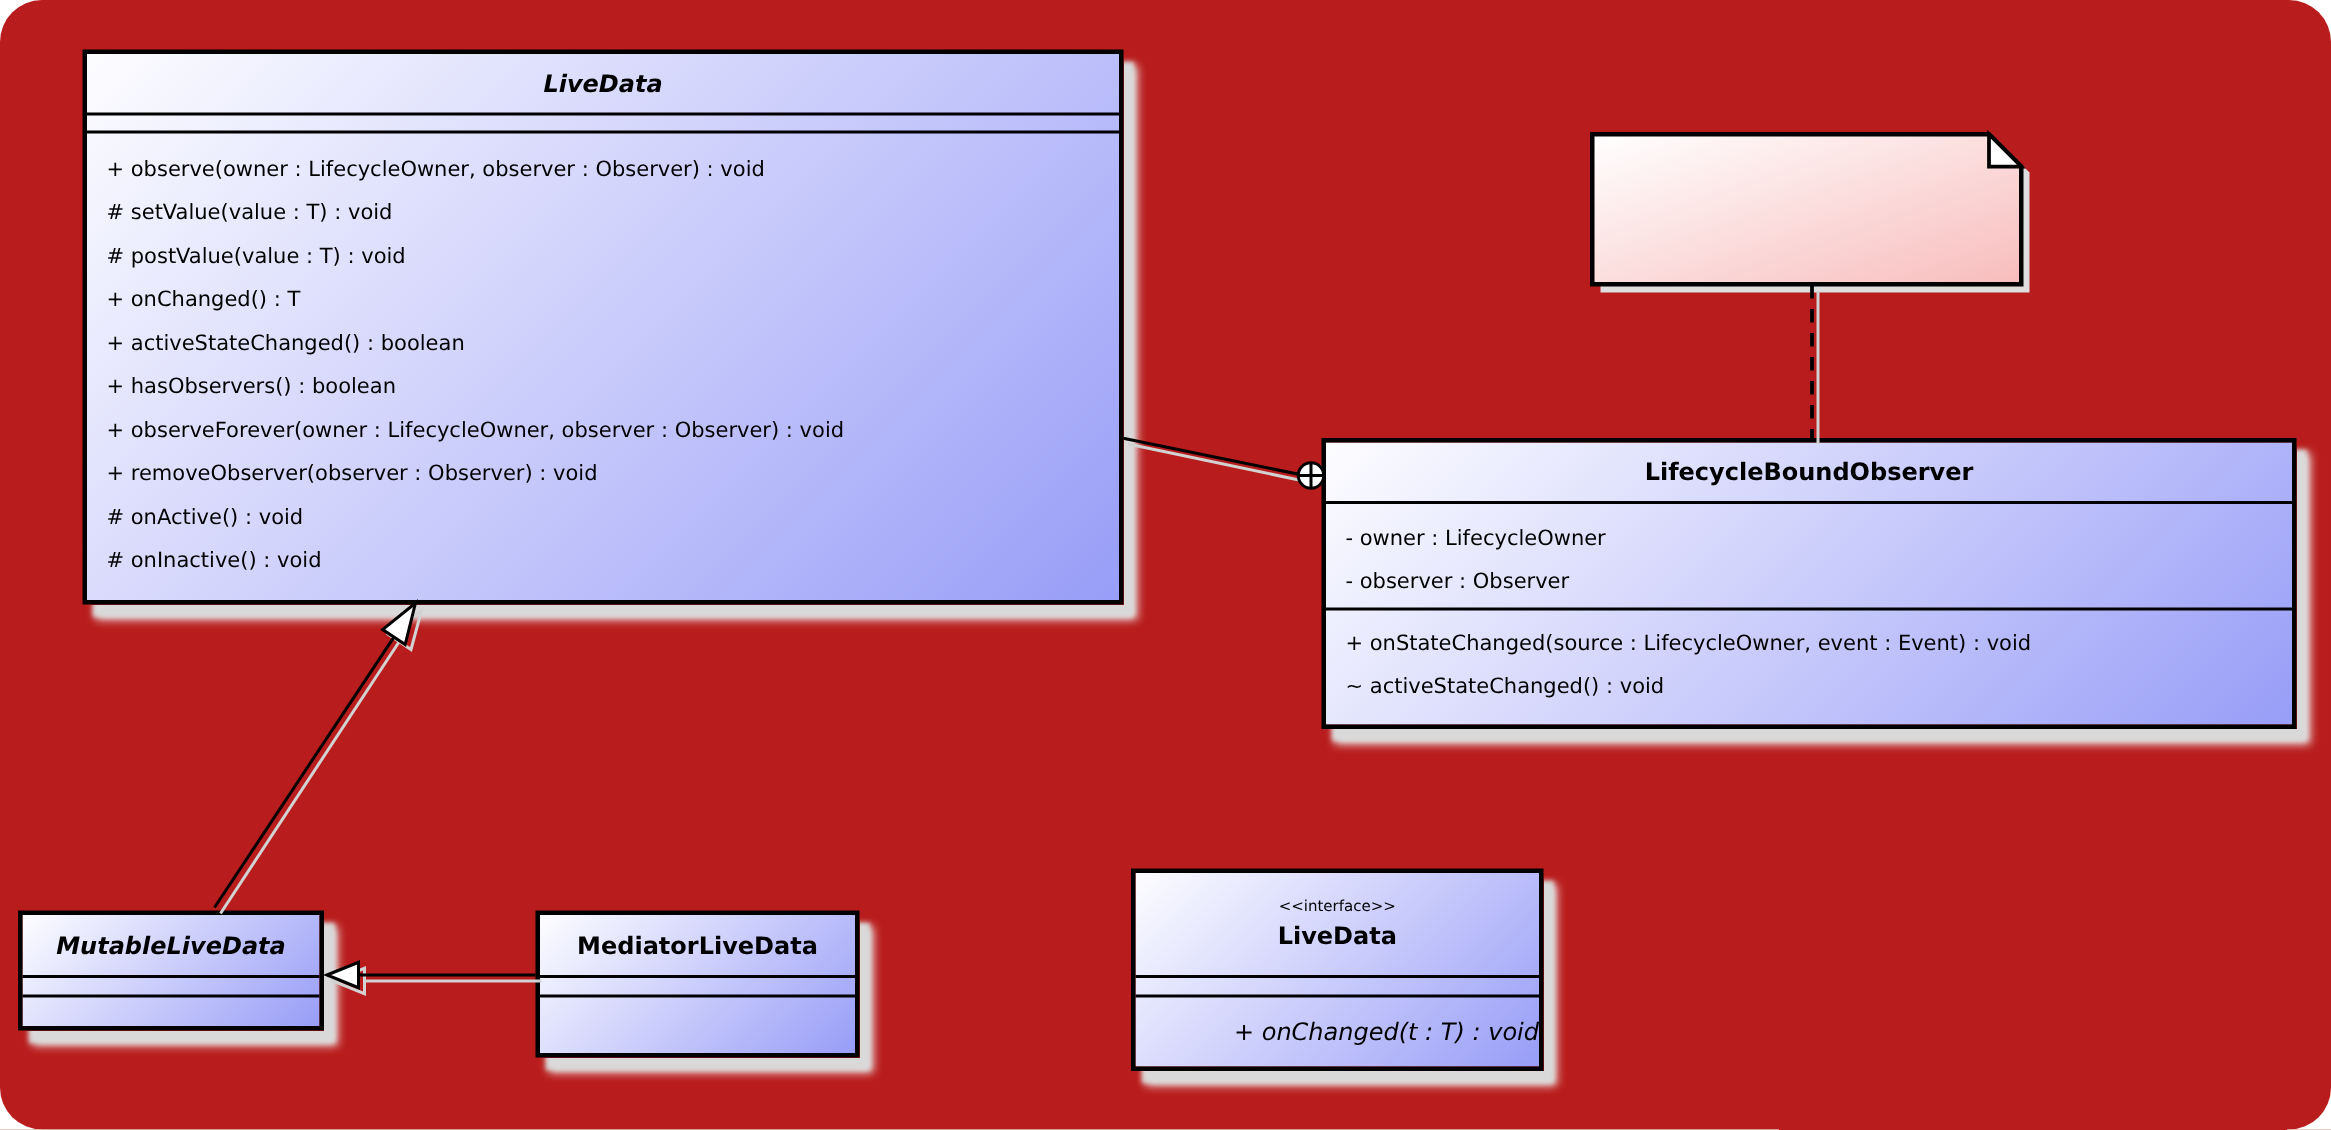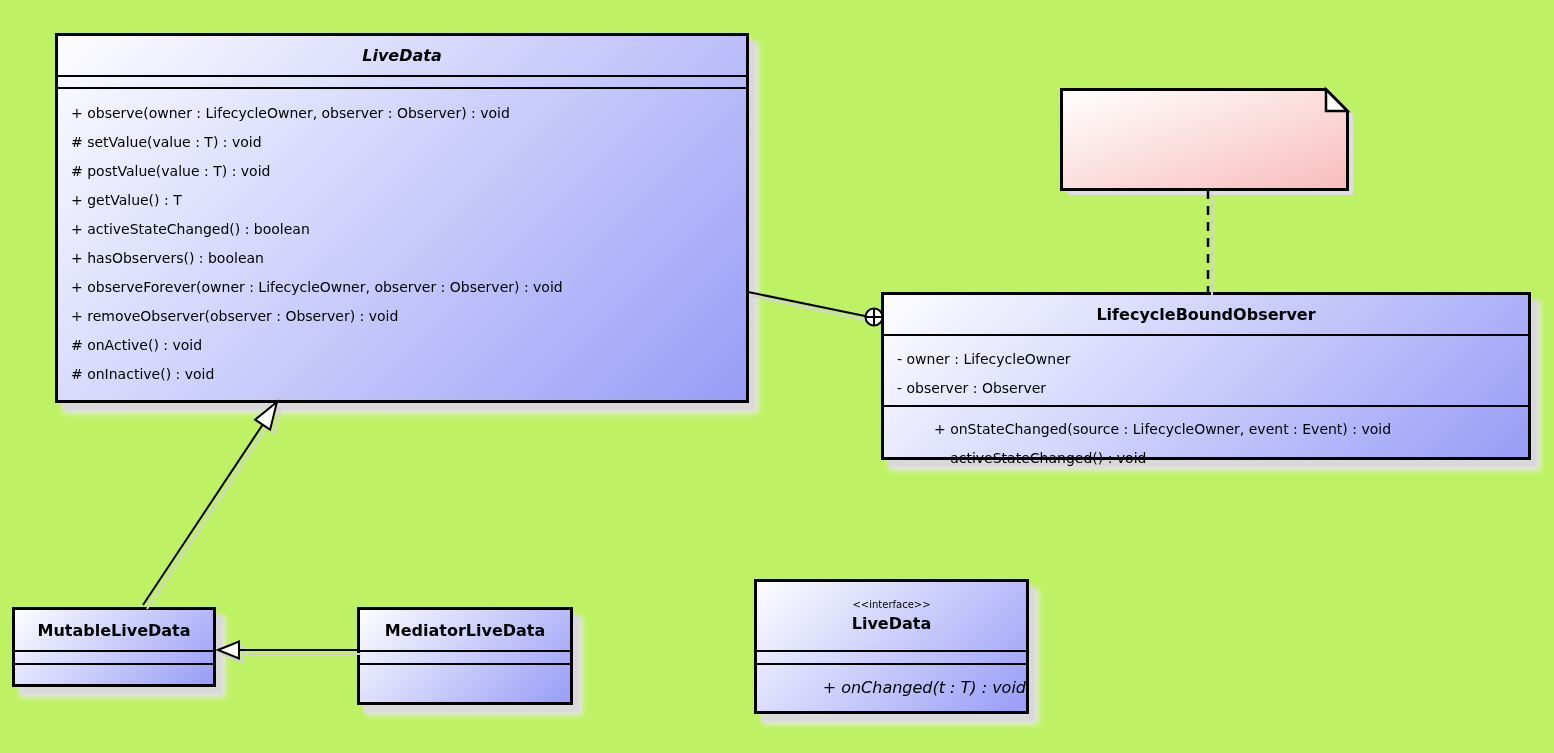--- a/index.html
+++ b/index.html
@@ -5,21 +5,21 @@
   :root{
     --class-grad-start:#fdfdff;
     --class-grad-end:#989df7;
     --note-grad-start:#ffffff;
     --note-grad-end:#f8bcbc;
     --border:#000000;
     --shadow:#d9d9d9;
   }
   html,body{margin:0;padding:0;background:#ffffff;}
   body{font-family:"DejaVu Sans","Liberation Sans",sans-serif;color:#000;}
-  .canvas{position:relative;width:1554px;height:753px;overflow:hidden;background:#bef264;}
+  .canvas{position:relative;width:1554px;height:753px;overflow:hidden;background:#b91c1c;border-radius:28px;}
 
   .uml-class{
     position:absolute;
     box-sizing:border-box;
     background:linear-gradient(135deg,var(--class-grad-start) 0%,var(--class-grad-end) 100%);
     border:3px solid var(--border);
     box-shadow:7px 8px 3px var(--shadow), 9px 10px 6px #ececec;
   }
   .uml-title{
     box-sizing:border-box;
@@ -48,44 +48,44 @@
 
 <div class="canvas">
 
   <div class="uml-class" style="left:55px;top:33px;width:694px;height:370px;">
     <div class="uml-title abstract" style="height:41px;">LiveData</div>
     <div class="uml-attrs" style="height:12px;"></div>
     <div class="uml-methods" style="padding-top:10px;">
       <div class="row">+ observe(owner : LifecycleOwner, observer : Observer) : void</div>
       <div class="row"># setValue(value : T) : void</div>
       <div class="row"># postValue(value : T) : void</div>
-      <div class="row">+ getValue() : T</div>
+      <div class="row">+ onChanged() : T</div>
       <div class="row">+ activeStateChanged() : boolean</div>
       <div class="row">+ hasObservers() : boolean</div>
       <div class="row">+ observeForever(owner : LifecycleOwner, observer : Observer) : void</div>
       <div class="row">+ removeObserver(observer : Observer) : void</div>
       <div class="row"># onActive() : void</div>
       <div class="row"># onInactive() : void</div>
     </div>
   </div>
 
-  <div class="uml-class" style="left:881px;top:292px;width:650px;height:168px;">
+  <div class="uml-class" style="left:881px;top:292px;width:650px;height:194px;">
     <div class="uml-title" style="height:41px;">LifecycleBoundObserver</div>
     <div class="uml-attrs" style="height:71px;padding-top:9px;">
       <div class="row">- owner : LifecycleOwner</div>
       <div class="row">- observer : Observer</div>
     </div>
-    <div class="uml-methods" style="padding-top:8px;margin-left:37px;">
+    <div class="uml-methods" style="padding-top:8px;">
       <div class="row">+ onStateChanged(source : LifecycleOwner, event : Event) : void</div>
       <div class="row">~ activeStateChanged() : void</div>
     </div>
   </div>
 
   <div class="uml-class" style="left:12px;top:607px;width:204px;height:80px;">
-    <div class="uml-title" style="height:42px;">MutableLiveData</div>
+    <div class="uml-title" style="height:42px;font-style:italic;">MutableLiveData</div>
     <div class="uml-attrs" style="height:13px;"></div>
     <div class="uml-methods"></div>
   </div>
 
   <div class="uml-class" style="left:357px;top:607px;width:216px;height:98px;">
     <div class="uml-title" style="height:42px;">MediatorLiveData</div>
     <div class="uml-attrs" style="height:13px;"></div>
     <div class="uml-methods"></div>
   </div>
 

